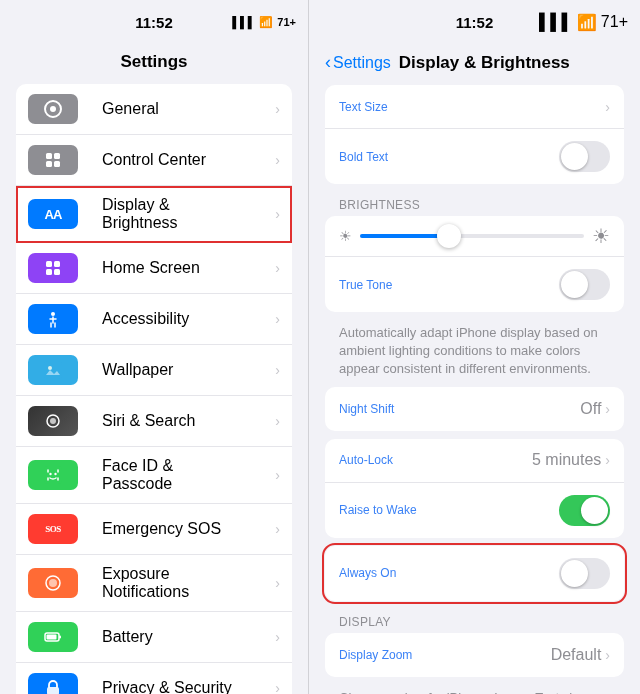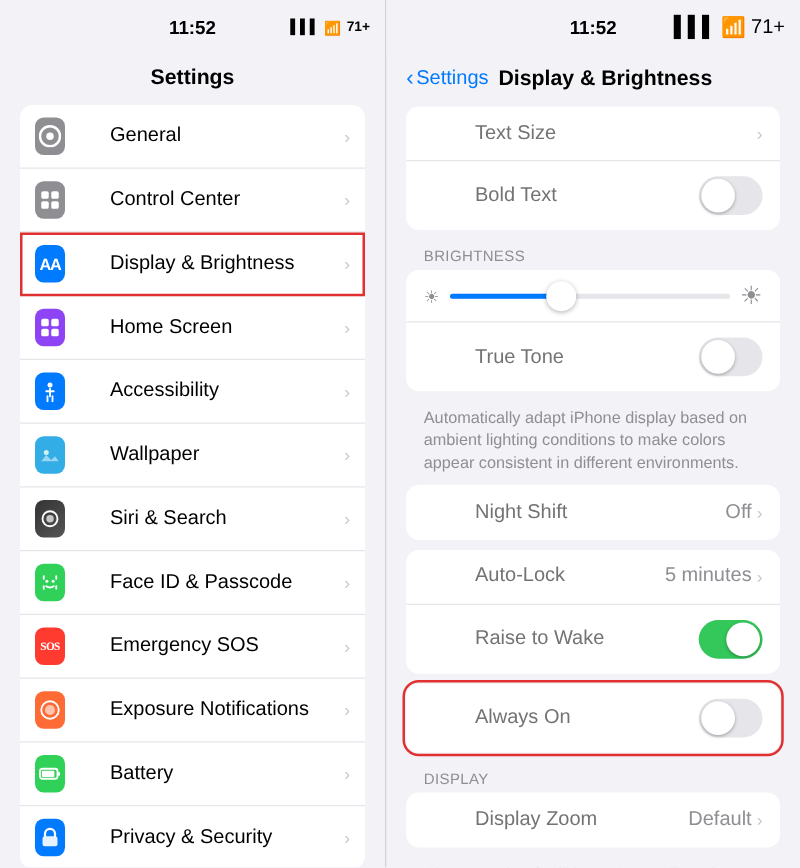--- a/index.html
+++ b/index.html
@@ -77,24 +77,24 @@
     }
     .settings-item:last-child {
       border-bottom: none;
     }
     .settings-item.highlighted {
       outline: 2.5px solid #e03030;
       outline-offset: -2px;
       border-radius: 0;
     }
     .item-icon {
-      width: 24px;
+      width: 50px;
       height: 30px;
       border-radius: 7px;
-      margin-right: 12px;
+      margin-right: 0;
       display: flex;
       align-items: center;
       justify-content: center;
       font-size: 16px;
       flex-shrink: 0;
     }
     .item-label {
       flex: 1;
       font-size: 16px;
       color: #000;
@@ -188,23 +188,22 @@
       align-items: center;
       padding: 12px 14px;
       border-bottom: 0.5px solid #e5e5ea;
       min-height: 44px;
     }
     .right-item:last-child {
       border-bottom: none;
     }
     .right-item-label {
       flex: 1;
-      font-size: 16px;
-      color: #737373;
-      margin-left: 41px;
+      font-size: 12px;
+      color: #3b82f6;
     }
     .right-item-value {
       font-size: 16px;
       color: #8e8e93;
       margin-right: 4px;
     }
     .right-chevron {
       color: #c7c7cc;
       font-size: 14px;
     }

